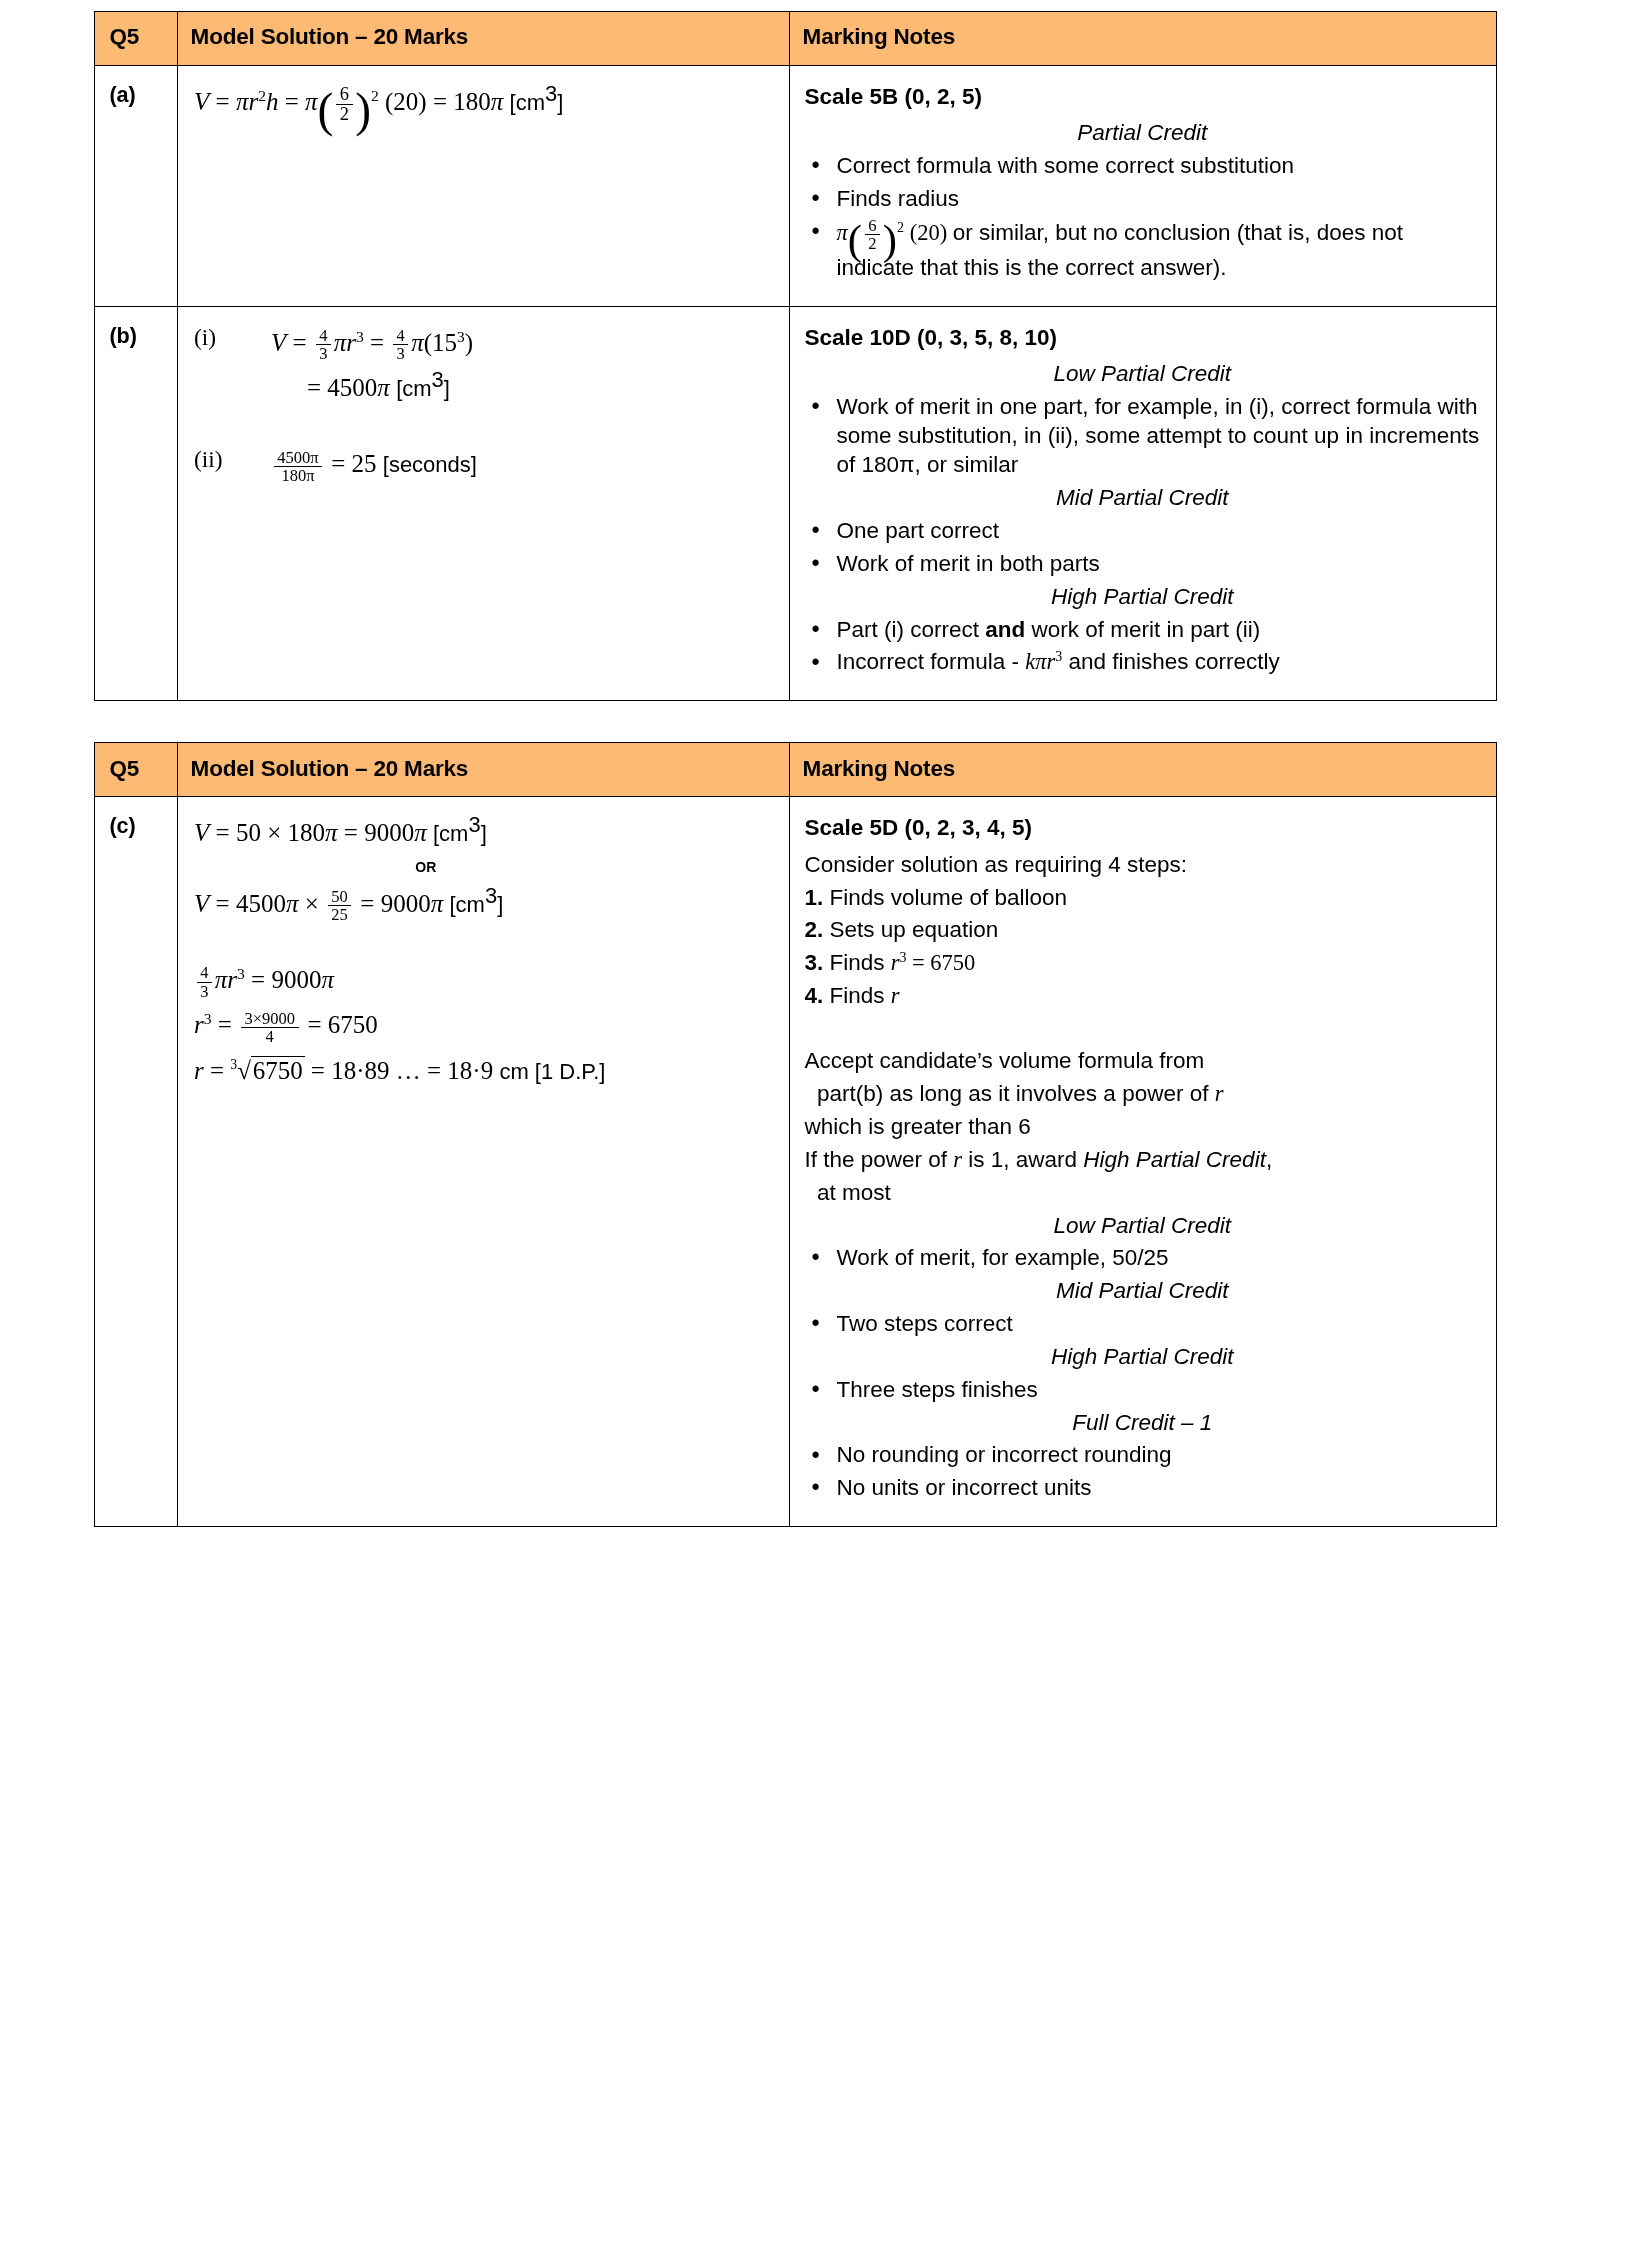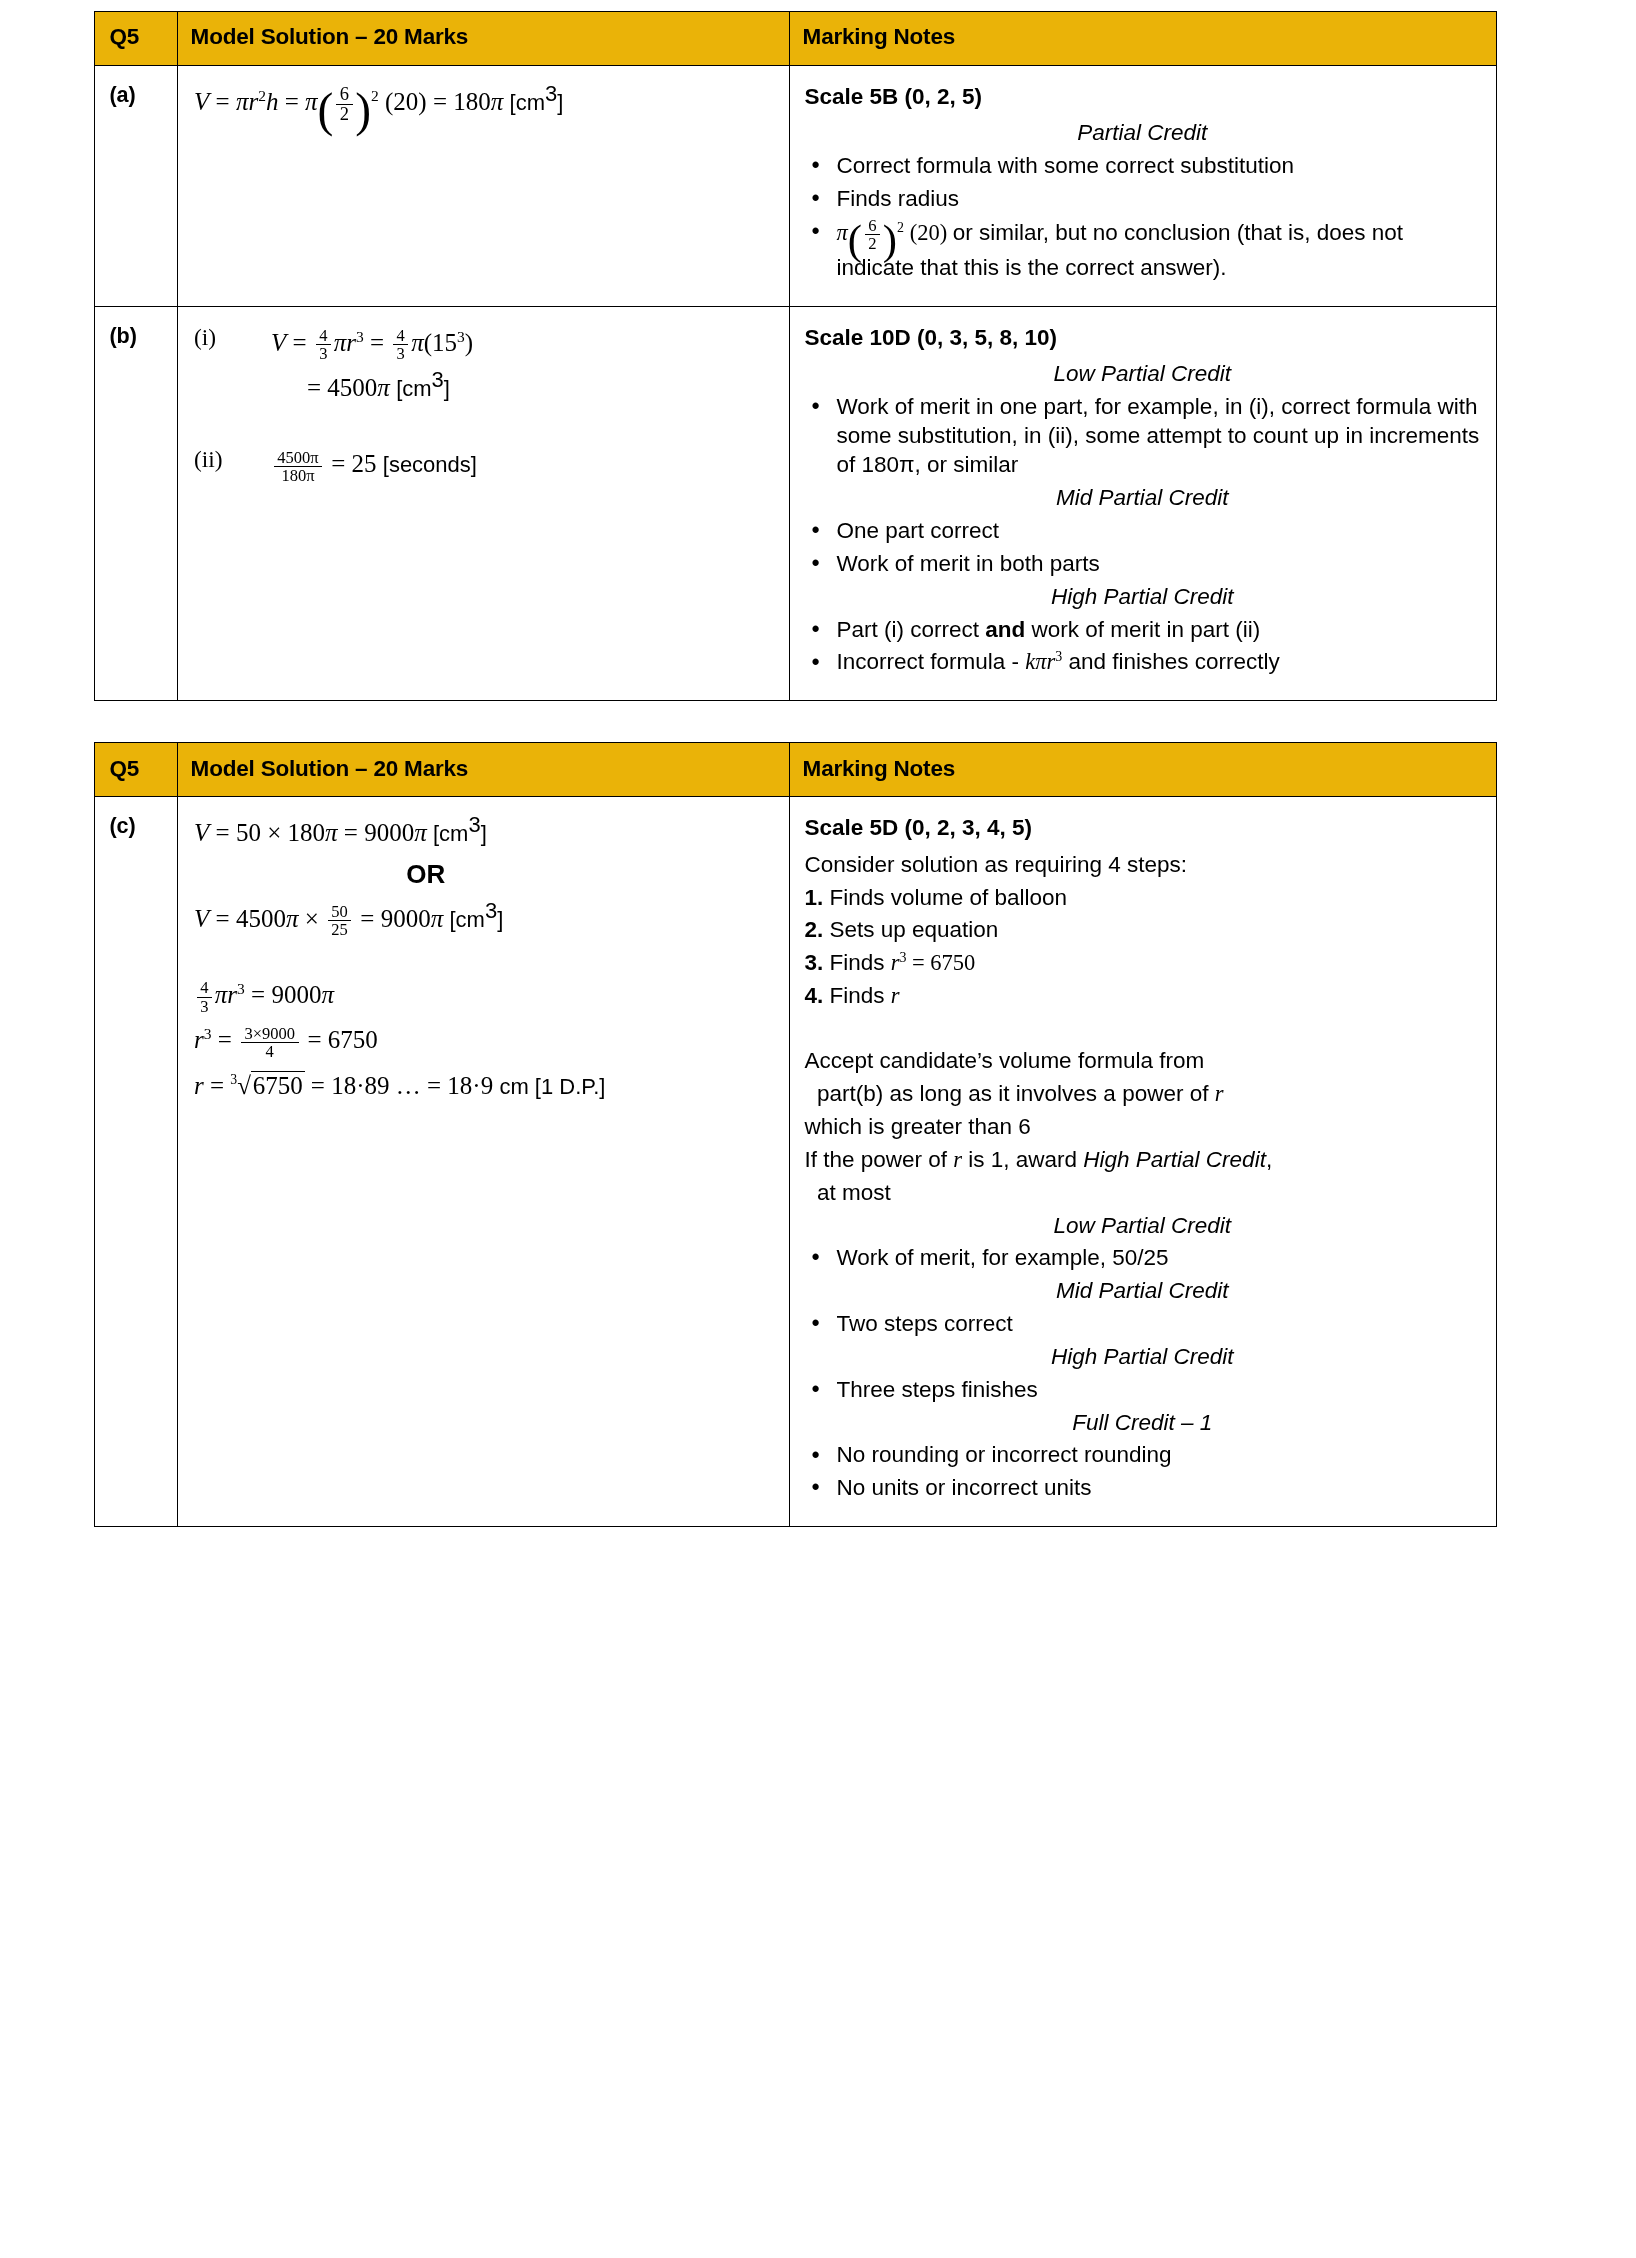--- a/index.html
+++ b/index.html
@@ -30,21 +30,21 @@
   table.sheet col.c-q    { width: 83px; }
   table.sheet col.c-sol  { width: 612px; }
   table.sheet col.c-note { width: 707px; }
 
   th, td {
     border: 1.8px solid #000;
     vertical-align: top;
     padding: 0;
   }
   thead th {
-    background: #eab308;
+    background: #fdba74;
     font-weight: bold;
     font-size: 22.5px;
     padding: 12.6px 12.6px 14.4px 12.6px;
     text-align: left;
     letter-spacing: -0.2px;
   }
   th.h-q { text-align: left; padding-left: 14.4px; }
 
   td.part-cell {
     font-weight: bold;
@@ -103,21 +103,21 @@
   }
   .radical { font-family: "Liberation Serif", serif; font-style: normal; }
   .rad-index { font-size: 0.55em; vertical-align: 0.75em; }
   .rad-body { border-top: 1.4px solid #000; padding: 0 1.8px 0 1.8px; }
 
   .math-line { margin: 0 0 5.4px 0; }
   .indent-2 { padding-left: 36px; }
   .or-line {
     font-family: "Liberation Sans", sans-serif;
     font-weight: bold;
-    font-size: 26px;
+    font-size: 14px;
     text-align: center;
     padding-right: 117px;
     margin: 3.6px 0 9px 0;
   }
   .romanrow {
     display: flex;
     align-items: flex-start;
   }
   .roman-lab {
     font-family: "Liberation Serif", serif;

